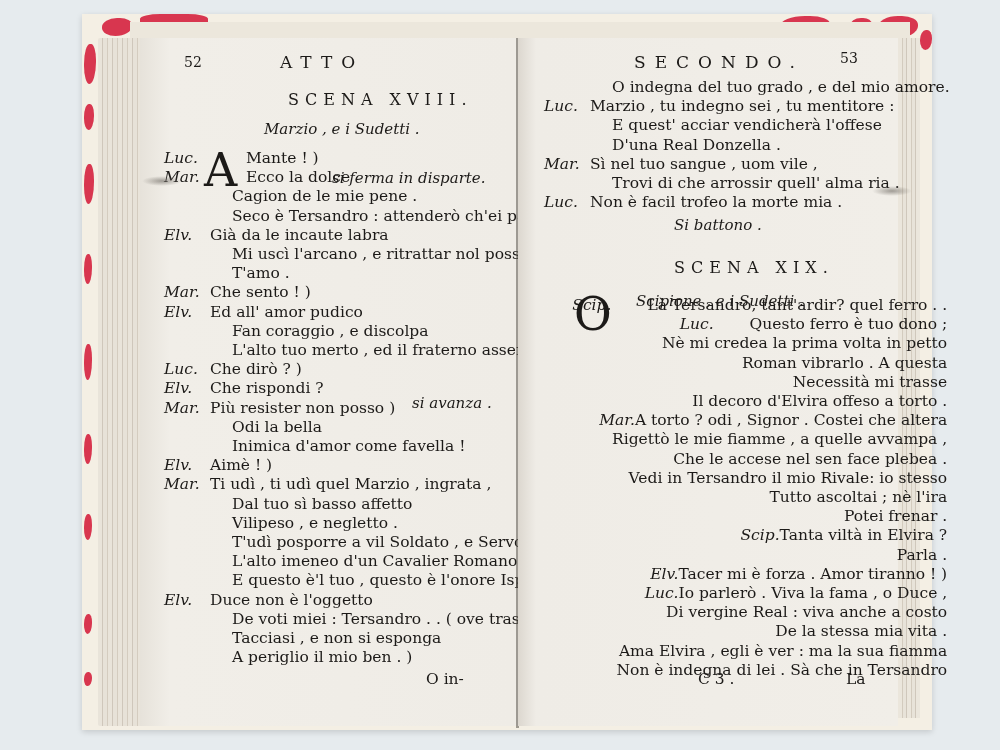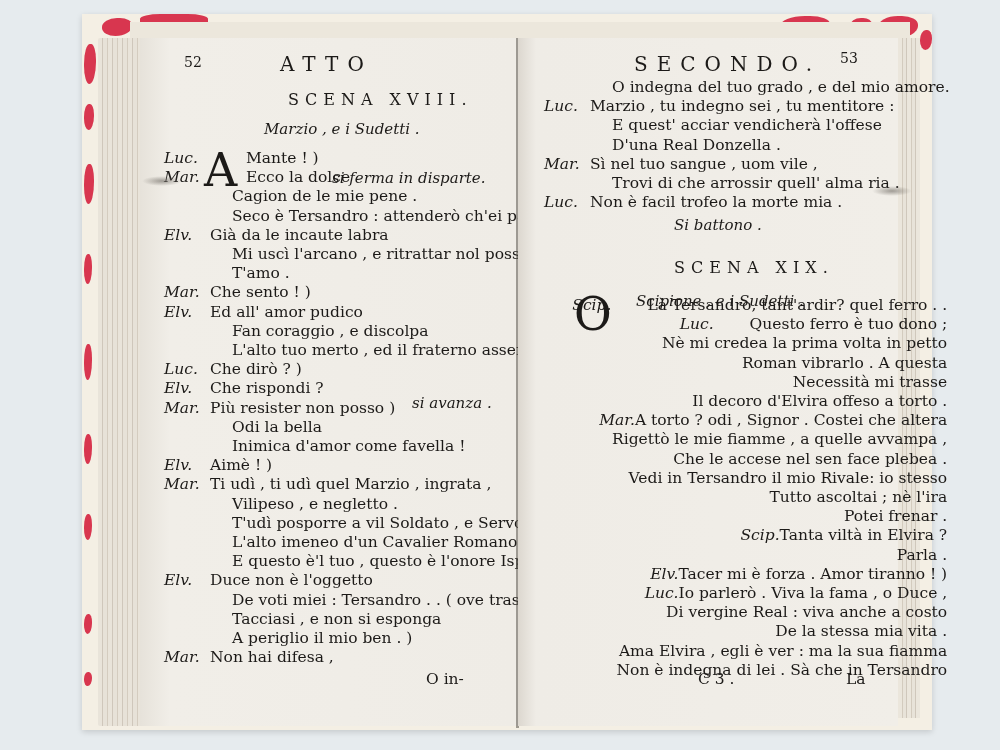--- a/index.html
+++ b/index.html
@@ -14,21 +14,21 @@
      background:repeating-linear-gradient(90deg,#e9e4da 0 4px,#cfc7bb 4px 5px,#e7e2d8 5px 9px,#d4ccbf 9px 10px);
      border-radius:2px;}
   .stack-right{position:absolute;left:880px;top:38px;width:40px;height:680px;
      background:repeating-linear-gradient(90deg,#ebe6dc 0 4px,#d3cbbe 4px 5px,#e8e3d9 5px 8px,#cfc7bb 8px 9px);}
   .page{position:absolute;top:38px;height:688px;background:#efece6;}
   .page.left{left:140px;width:378px;background:linear-gradient(90deg,#e6e2da 0,#f1eee8 30px,#efece6 100%);}
   .page.right{left:518px;width:380px;background:linear-gradient(90deg,#dcd7cf 0,#efece6 18px,#f1eee8 100%);}
   .gutter{position:absolute;left:516px;top:38px;width:3px;height:690px;background:#5a554d;opacity:.55;}
   .topband{position:absolute;left:130px;top:22px;width:780px;height:20px;background:#ece7dc;border-bottom:1px solid #cfc8bb;}
   .txt{position:absolute;color:#1c1a18;font-size:15.5px;line-height:19.2px;white-space:nowrap;}
-  .hdr{position:absolute;font-size:20px;letter-spacing:9px;color:#1c1a18;}
+  .hdr{position:absolute;font-size:17px;letter-spacing:9px;color:#1c1a18;}
   .pnum{position:absolute;font-size:14px;color:#1c1a18;}
   .scene{position:absolute;font-size:16px;letter-spacing:6px;color:#1c1a18;margin-left:44px;}
   .cast{position:absolute;font-style:italic;font-size:15px;color:#1c1a18;text-align:center;}
   .spk{font-style:italic;display:inline-block;width:46px;}
   .ind{display:inline-block;width:22px;}
   .dropcap{position:absolute;font-size:46px;line-height:40px;color:#1c1a18;}
   .dir{position:absolute;font-style:italic;font-size:15px;color:#1c1a18;}
   .smudge{position:absolute;width:40px;height:10px;background:radial-gradient(ellipse,#6a655e 0,rgba(0,0,0,0) 70%);opacity:.6;}
 </style>
 </head>
@@ -82,29 +82,29 @@
       <div><span class="spk">Elv.</span><span>Ed all' amor pudico</span></div>
       <div><span class="spk"></span><span class="ind"></span><span>Fan coraggio , e discolpa</span></div>
       <div><span class="spk"></span><span class="ind"></span><span>L'alto tuo merto , ed il fraterno assenso .</span></div>
       <div><span class="spk">Luc.</span><span>Che dirò ? )</span></div>
       <div><span class="spk">Elv.</span><span>Che rispondi ?</span></div>
       <div><span class="spk">Mar.</span><span>Più resister non posso )</span></div>
       <div><span class="spk"></span><span class="ind"></span><span>Odi la bella</span></div>
       <div><span class="spk"></span><span class="ind"></span><span>Inimica d'amor come favella !</span></div>
       <div><span class="spk">Elv.</span><span>Aimè ! )</span></div>
       <div><span class="spk">Mar.</span><span>Ti udì , ti udì quel Marzio , ingrata ,</span></div>
+      <div><span class="spk"></span><span class="ind"></span><span>Dal tuo sì basso affetto</span></div>
       <div><span class="spk"></span><span class="ind"></span><span>Vilipeso , e negletto .</span></div>
       <div><span class="spk"></span><span class="ind"></span><span>T'udì posporre a vil Soldato , e Servo</span></div>
       <div><span class="spk"></span><span class="ind"></span><span>L'alto imeneo d'un Cavalier Romano .</span></div>
       <div><span class="spk"></span><span class="ind"></span><span>E questo è'l tuo , questo è l'onore Ispano ?</span></div>
       <div><span class="spk">Elv.</span><span>Duce non è l'oggetto</span></div>
       <div><span class="spk"></span><span class="ind"></span><span>De voti miei : Tersandro . . ( ove trascorro ?</span></div>
       <div><span class="spk"></span><span class="ind"></span><span>Tacciasi , e non si esponga</span></div>
       <div><span class="spk"></span><span class="ind"></span><span>A periglio il mio ben . )</span></div>
-      <div><span class="spk">Mar.</span><span>Non hai difesa ,</span></div>
     </div>
   <span class="txt" style="left:286px;top:632px;">O in-</span>
 </div>
 
 <div class="gutter"></div>
 
 <div class="page right">
   <span class="hdr" style="left:116px;top:14px;">SECONDO.</span>
   <span class="pnum" style="left:322px;top:12px;text-align:right;">53</span>
   <div class="txt" style="left:26px;top:40px;" id="right-lines-a">

